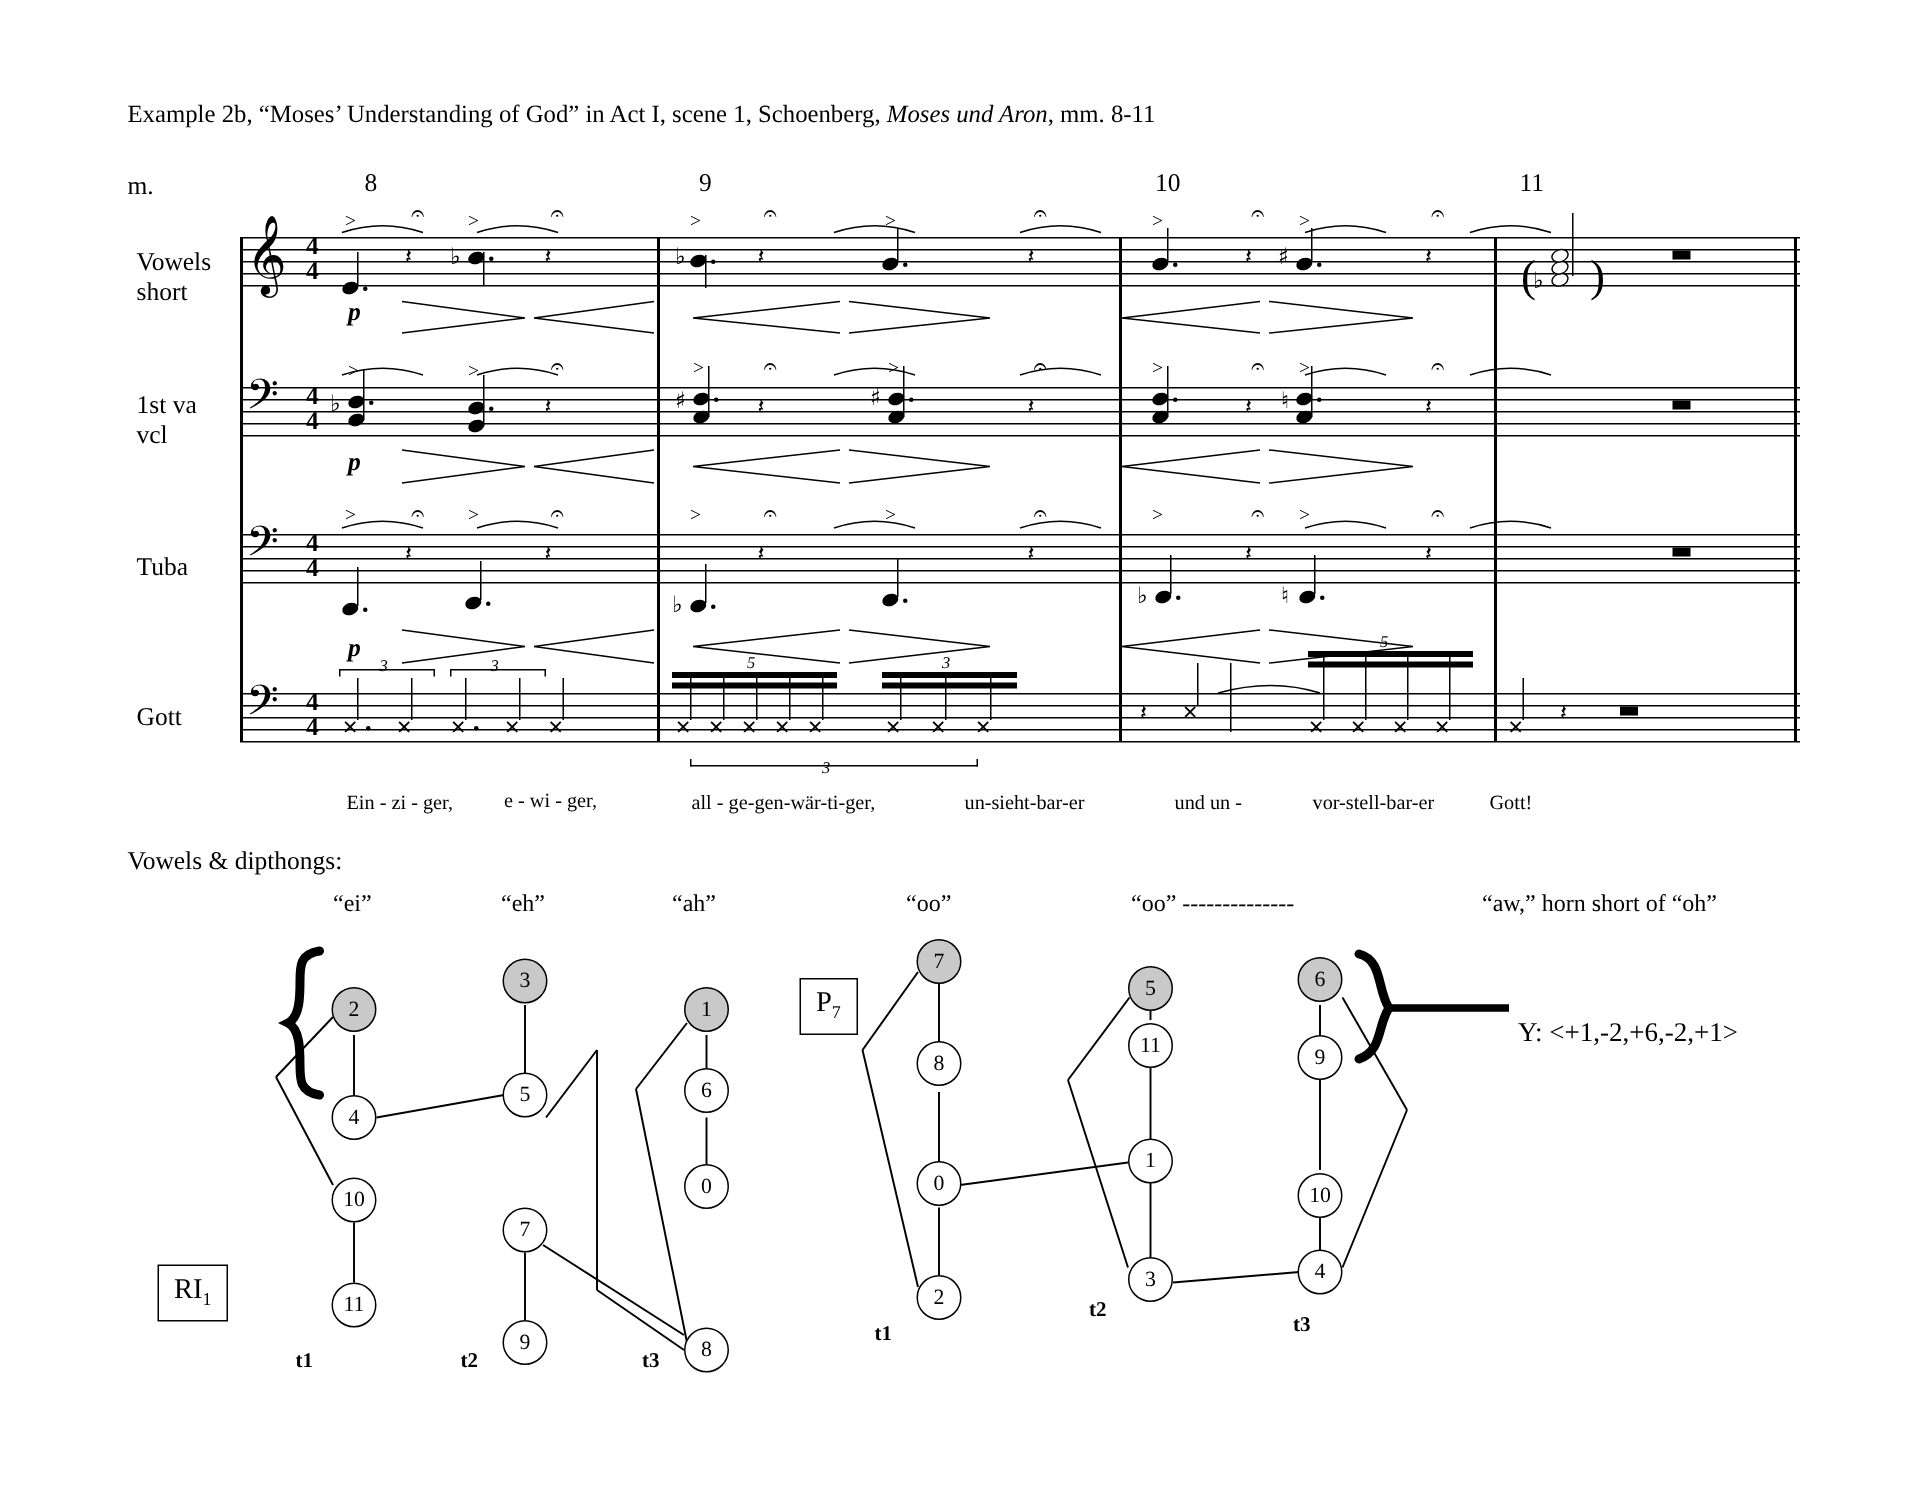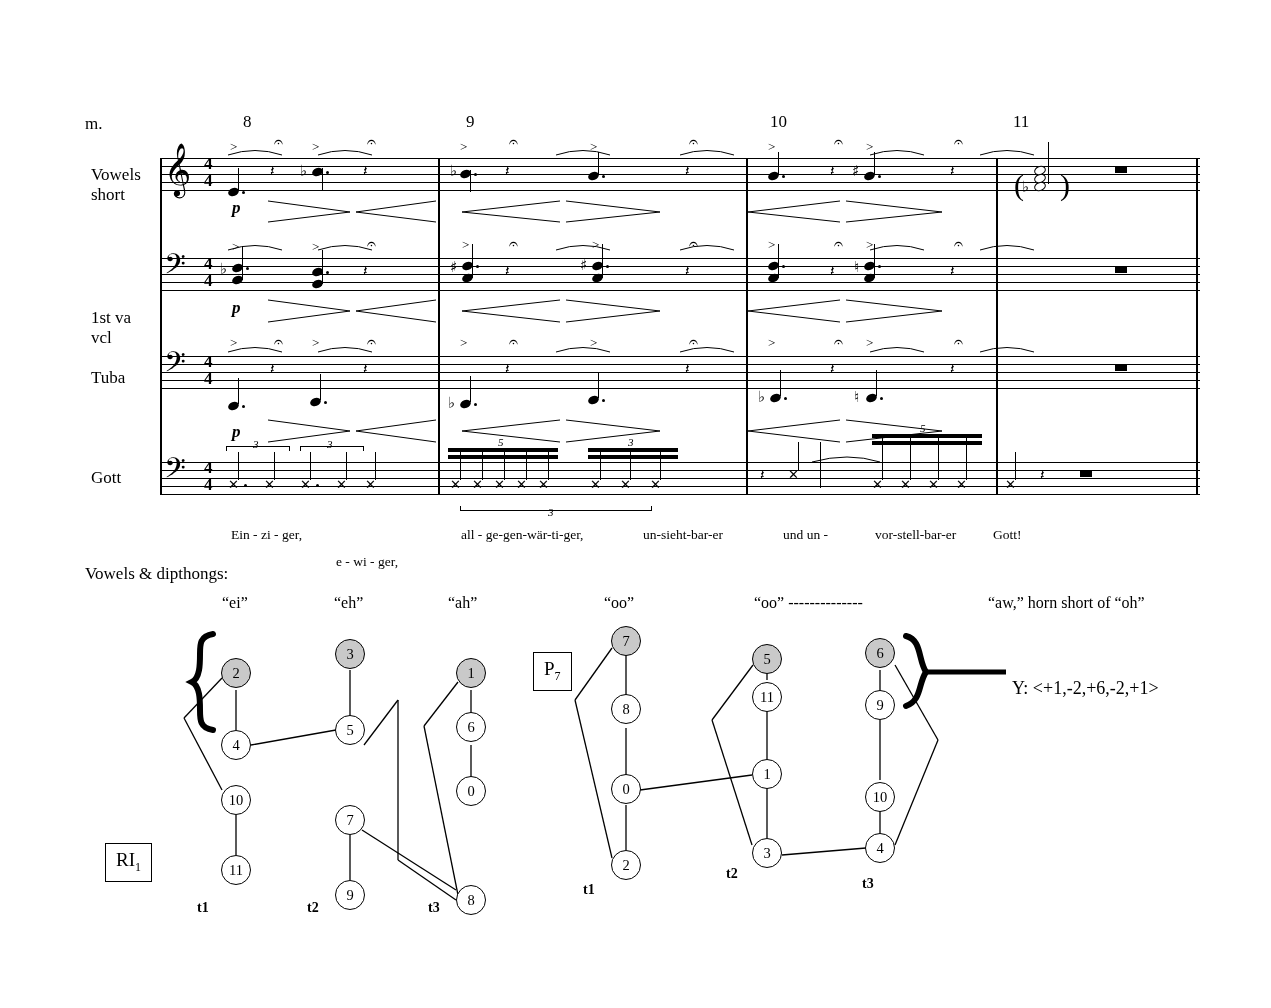--- a/index.html
+++ b/index.html
@@ -226,32 +226,35 @@
     width: 1271px;
     height: 1008px;
     pointer-events: none;
   }
 </style>
 </head>
 <body>
 
 <div class="page">
 
+  <div class="abs" id="caption">
+    <span>Example 2b, “Moses’ Understanding of God” in Act I, scene 1, Schoenberg, </span><span class="ital">Moses und Aron</span><span>, mm. 8-11</span>
+  </div>
 
   <div class="abs mlabel" style="left:85px; top:114px;">m.</div>
   <div class="abs mlabel" style="left:243px; top:112px;">8</div>
   <div class="abs mlabel" style="left:466px; top:112px;">9</div>
   <div class="abs mlabel" style="left:770px; top:112px;">10</div>
   <div class="abs mlabel" style="left:1013px; top:112px;">11</div>
 
   <div class="abs instr" style="left:91px; top:165px;">
     <div>Vowels</div>
     <div>short</div>
   </div>
-  <div class="abs instr" style="left:91px; top:260px;margin-top:48px;">
+  <div class="abs instr" style="left:91px; top:260px;">
     <div>1st va</div>
     <div>vcl</div>
   </div>
   <div class="abs instr" style="left:91px; top:368px;">
     <div>Tuba</div>
   </div>
   <div class="abs instr" style="left:91px; top:468px;">
     <div>Gott</div>
   </div>
 
@@ -515,21 +518,21 @@
     </div>
 
     <div class="barline" style="left:278px; top:8px; height:336px;"></div>
     <div class="barline" style="left:586px; top:8px; height:336px;"></div>
     <div class="barline" style="left:836px; top:8px; height:336px;"></div>
     <div class="barline" style="left:1036px; top:8px; height:336px;"></div>
     <div class="barline" style="left:0px; top:8px; height:336px;"></div>
   </div>
 
   <div class="lyric" style="left:231px; top:527px;">Ein - zi - ger,</div>
-  <div class="lyric" style="left:336px; top:554px;">e - wi - ger,</div>
+  <div class="lyric" style="left:336px; top:526px;">e - wi - ger,</div>
   <div class="lyric" style="left:461px; top:527px;">all - ge-gen-wär-ti-ger,</div>
   <div class="lyric" style="left:643px; top:527px;">un-sieht-bar-er</div>
   <div class="lyric" style="left:783px; top:527px;">und un -</div>
   <div class="lyric" style="left:875px; top:527px;">vor-stell-bar-er</div>
   <div class="lyric" style="left:993px; top:527px;">Gott!</div>
 
   <div class="abs" id="vowel-head">Vowels &amp; dipthongs:</div>
   <div class="vowel-lab" style="left:222px; top:594px;">“ei”</div>
   <div class="vowel-lab" style="left:334px; top:594px;">“eh”</div>
   <div class="vowel-lab" style="left:448px; top:594px;">“ah”</div>

